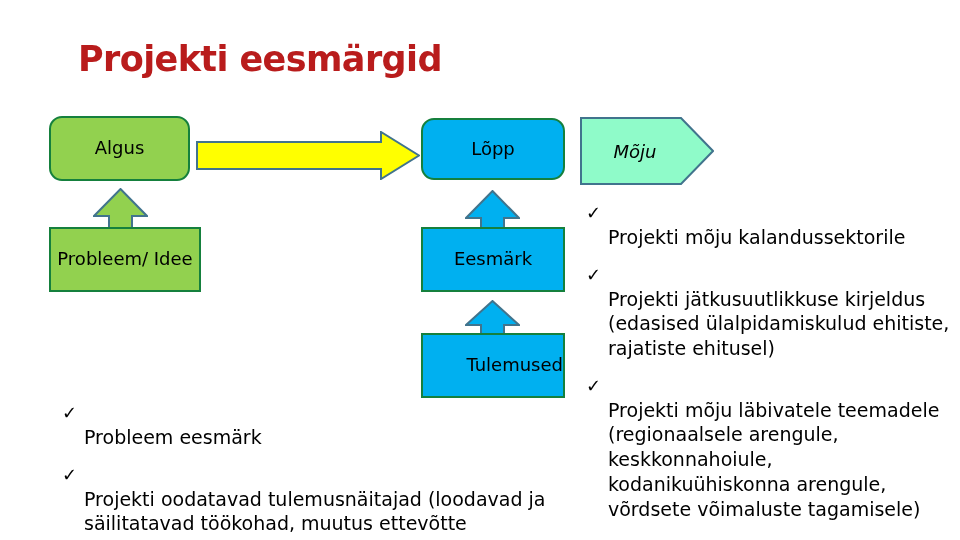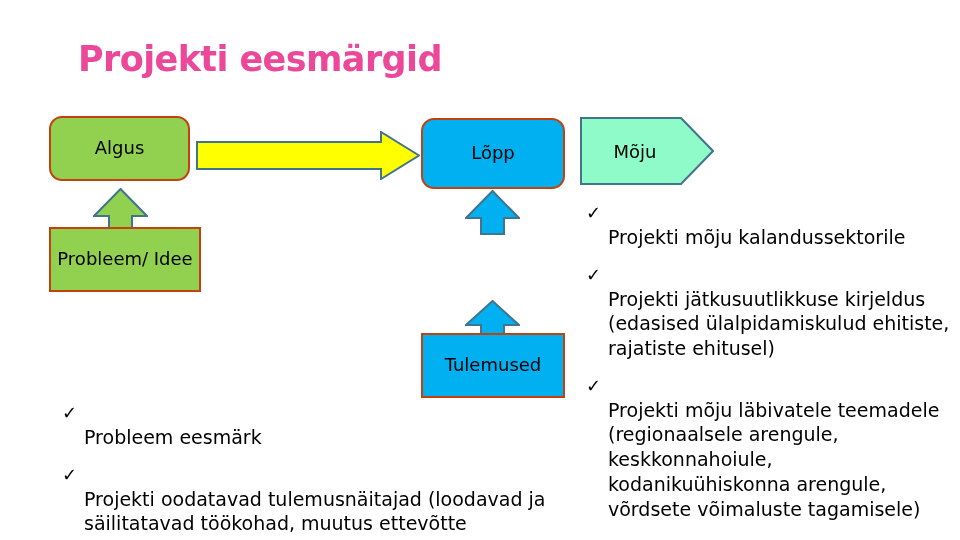--- a/index.html
+++ b/index.html
@@ -25,39 +25,39 @@
 
   
   .slide-title {
     position: absolute;
     left: 78px;
     top: 40px;
     font-family: "DejaVu Sans", sans-serif;
     font-size: 35px;
     font-weight: bold;
     letter-spacing: -0.6px;
-    color: #ec4899;
+    color: #b91c1c;
     white-space: nowrap;
     line-height: 1.1;
   }
 
   
   .shape {
     position: absolute;
     box-sizing: border-box;
     display: flex;
     align-items: center;
     justify-content: center;
     text-align: center;
     font-size: 18px;
     line-height: 1.25;
     color: #000000;
   }
   .rect {
-    border: 2px solid #c2410c;
+    border: 2px solid #15803d;
   }
   .rounded {
     border-radius: 13px;
   }
 
   
   .svg-shape {
     position: absolute;
   }
   .svg-shape svg { display: block; }
@@ -110,55 +110,58 @@
   <div class="shape rect rounded" style="left:49px; top:116px; width:141px; height:65px; background:#92D14F;">
     <span>Algus</span>
   </div>
 
   <div class="svg-shape" style="left:196px; top:131px;">
     <svg width="224" height="49" viewBox="0 0 224 49">
       <polygon points="1,11 185,11 185,1 223,24.5 185,48 185,38 1,38" fill="#FFFF00" stroke="#41748D" stroke-width="2" stroke-linejoin="miter"></polygon>
     </svg>
   </div>
 
-  <div class="shape rect rounded" style="left:421px; top:118px; width:144px; height:71px; background:#00B0F0;">
+  <div class="shape rect rounded" style="left:421px; top:118px; width:144px; height:62px; background:#00B0F0;">
     <span>Lõpp</span>
   </div>
 
   <div class="svg-shape" style="left:580px; top:117px;">
     <svg width="134" height="68" viewBox="0 0 134 68">
       <polygon points="1,1 101,1 133,34 101,67 1,67" fill="#8FFBC9" stroke="#41748D" stroke-width="2" stroke-linejoin="miter"></polygon>
     </svg>
   </div>
-  <div class="pent-label" style="left:580px; top:117px; width:110px; height:68px;">Mõju</div>
+  <div class="pent-label" style="left:580px; top:117px; width:110px; height:68px;font-style:italic;">Mõju</div>
 
   <div class="svg-shape" style="left:93px; top:188px;">
     <svg width="55" height="45" viewBox="0 0 55 45">
       <polygon points="27.5,1 54,28 39,28 39,44 16,44 16,28 1,28" fill="#92D14F" stroke="#41748D" stroke-width="2" stroke-linejoin="miter"></polygon>
     </svg>
   </div>
 
   <div class="svg-shape" style="left:465px; top:190px;">
     <svg width="55" height="45" viewBox="0 0 55 45">
       <polygon points="27.5,1 54,28 39,28 39,44 16,44 16,28 1,28" fill="#00B0F0" stroke="#41748D" stroke-width="2" stroke-linejoin="miter"></polygon>
     </svg>
   </div>
 
   <div class="shape rect" style="left:49px; top:227px; width:152px; height:65px; background:#92D14F;">
     <span>Probleem/ Idee</span>
   </div>
 
+  <div class="shape rect" style="left:421px; top:227px; width:144px; height:65px; background:#00B0F0;">
+    <span>Eesmärk</span>
+  </div>
 
   <div class="svg-shape" style="left:465px; top:300px;">
     <svg width="55" height="40" viewBox="0 0 55 40">
       <polygon points="27.5,1 54,25 39,25 39,39 16,39 16,25 1,25" fill="#00B0F0" stroke="#41748D" stroke-width="2" stroke-linejoin="miter"></polygon>
     </svg>
   </div>
 
-  <div class="shape rect" style="left:421px; top:333px; width:144px; height:65px; background:#00B0F0;">
+  <div class="shape rect" style="left:421px; top:333px; width:144px; height:65px; background:#00B0F0;justify-content:flex-end;">
     <span>Tulemused</span>
   </div>
 
   <div class="bullets" id="bullets-left">
     <div class="bullet">
       <span class="tick">✓</span>
       <span class="btext">Probleem eesmärk</span>
     </div>
     <div class="bullet">
       <span class="tick">✓</span>

